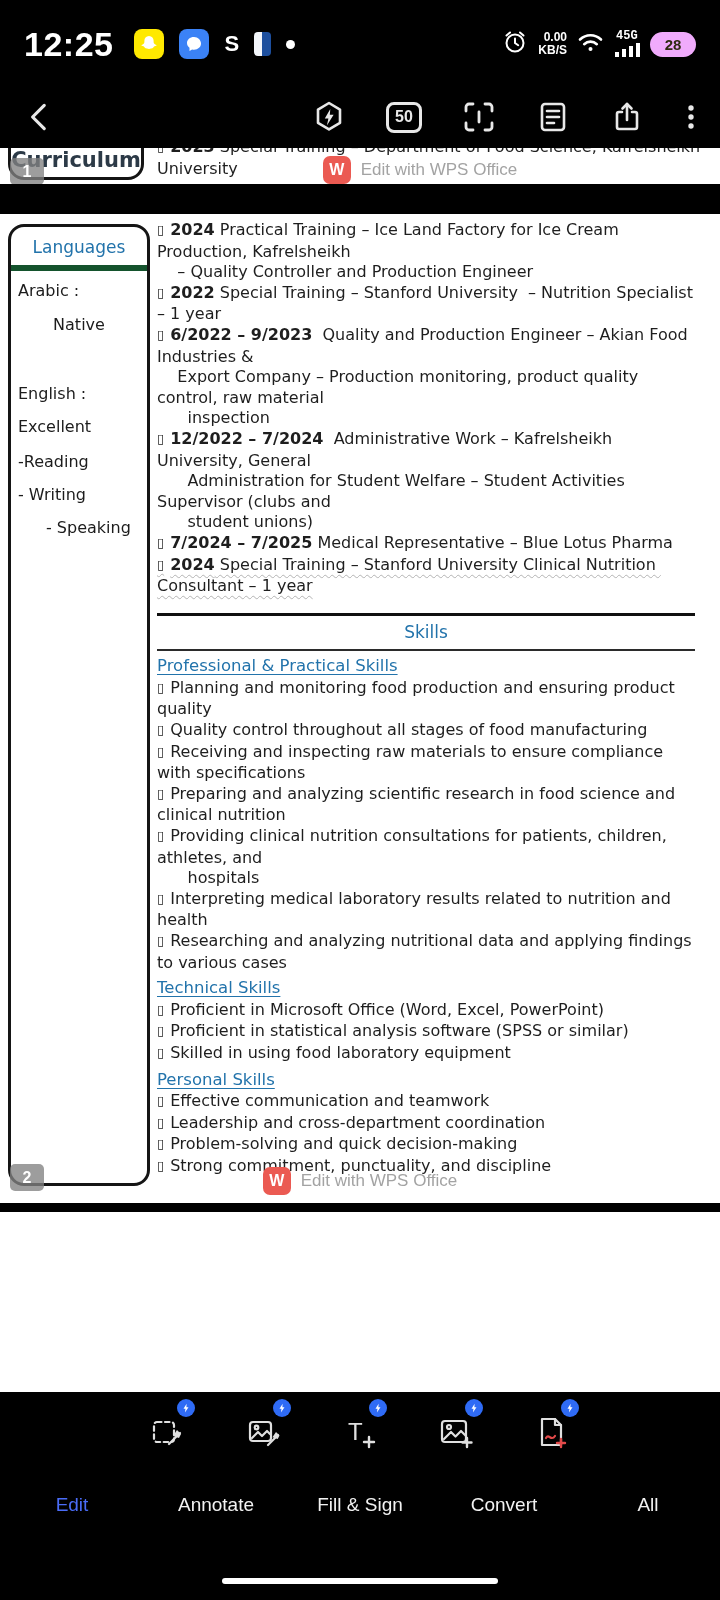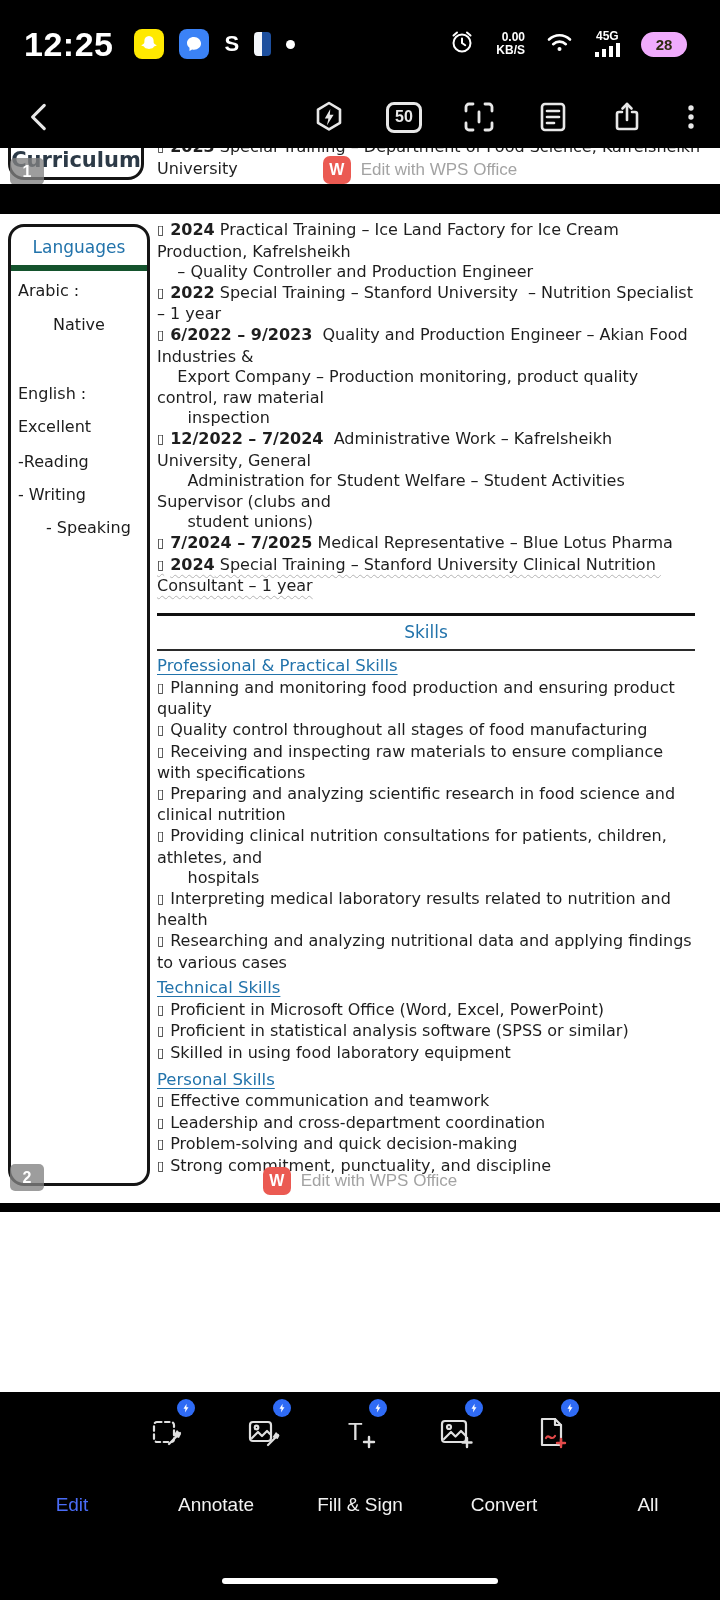--- a/index.html
+++ b/index.html
@@ -1,35 +1,35 @@
 <!DOCTYPE html>
 <html><head>
 <meta charset="utf-8">
 <style>
   * { box-sizing: border-box; margin: 0; padding: 0; }
   html,body { width: 720px; height: 1600px; background: #000; overflow: hidden; }
   body { font-family: "Liberation Sans", sans-serif; position: relative; }
   .screen { position: relative; width: 720px; height: 1600px; background: #000; }
 
   
-  .status-bar { position: absolute; top: 0; left: 0; right: 9px; height: 88px;
+  .status-bar { position: absolute; top: 0; left: 0; right: 0; height: 88px;
     display: flex; align-items: center; justify-content: space-between; padding: 0 24px; color: #fff; }
   .sb-left { display: flex; align-items: center; gap: 15px; }
   .sb-time { font-size: 34px; font-weight: 700; letter-spacing: .5px; margin-right: 6px; }
   .app-ic { width: 30px; height: 30px; border-radius: 8px; display: flex; align-items: center; justify-content: center; }
   .snap { background: #ffe900; }
   .msg { background: #3b82f6; }
   .sb-letter { font-size: 22px; font-weight: 600; }
   .flag-ic { width: 17px; height: 24px; border-radius: 4px; overflow: hidden;
     background: linear-gradient(90deg, #f3f6fb 0 45%, #1d4f9e 45% 100%); }
   .sb-dot { width: 9px; height: 9px; border-radius: 50%; background: #fff; }
-  .sb-right { display: flex; align-items: center; gap: 21px; }
+  .sb-right { display: flex; align-items: center; gap: 10px; }
   .rate { display: flex; flex-direction: column; align-items: flex-end; font-size: 12px; line-height: 13px; font-weight: 700; }
   .sig-wrap { display: flex; flex-direction: column; align-items: flex-start; }
-  .sig-net { font-size: 12px; font-weight: 700; line-height: 11px; margin-left: 2px; }
+  .sig-net { font-size: 12px; font-weight: 700; line-height: 11px; margin-left: 2px; font-family: Liberation Mono, monospace; }
   .battery { min-width: 46px; height: 25px; border-radius: 13px; background: #f0abfc;
     color: #2e2a10; font-size: 15px; font-weight: 700; display: flex; align-items: center; justify-content: center; }
 
   
   .top-toolbar { position: absolute; top: 88px; left: 0; right: 0; height: 58px;
     display: flex; align-items: center; padding: 0 22px; }
   .tt-spacer { flex: 1; }
   .tt-icons { display: flex; align-items: center; gap: 40px; }
   .counter-box { width: 36px; height: 31px; border: 3px solid #e8e8e8; border-radius: 8px;
     color: #e8e8e8; font-size: 16px; font-weight: 700; display: flex; align-items: center; justify-content: center; }

